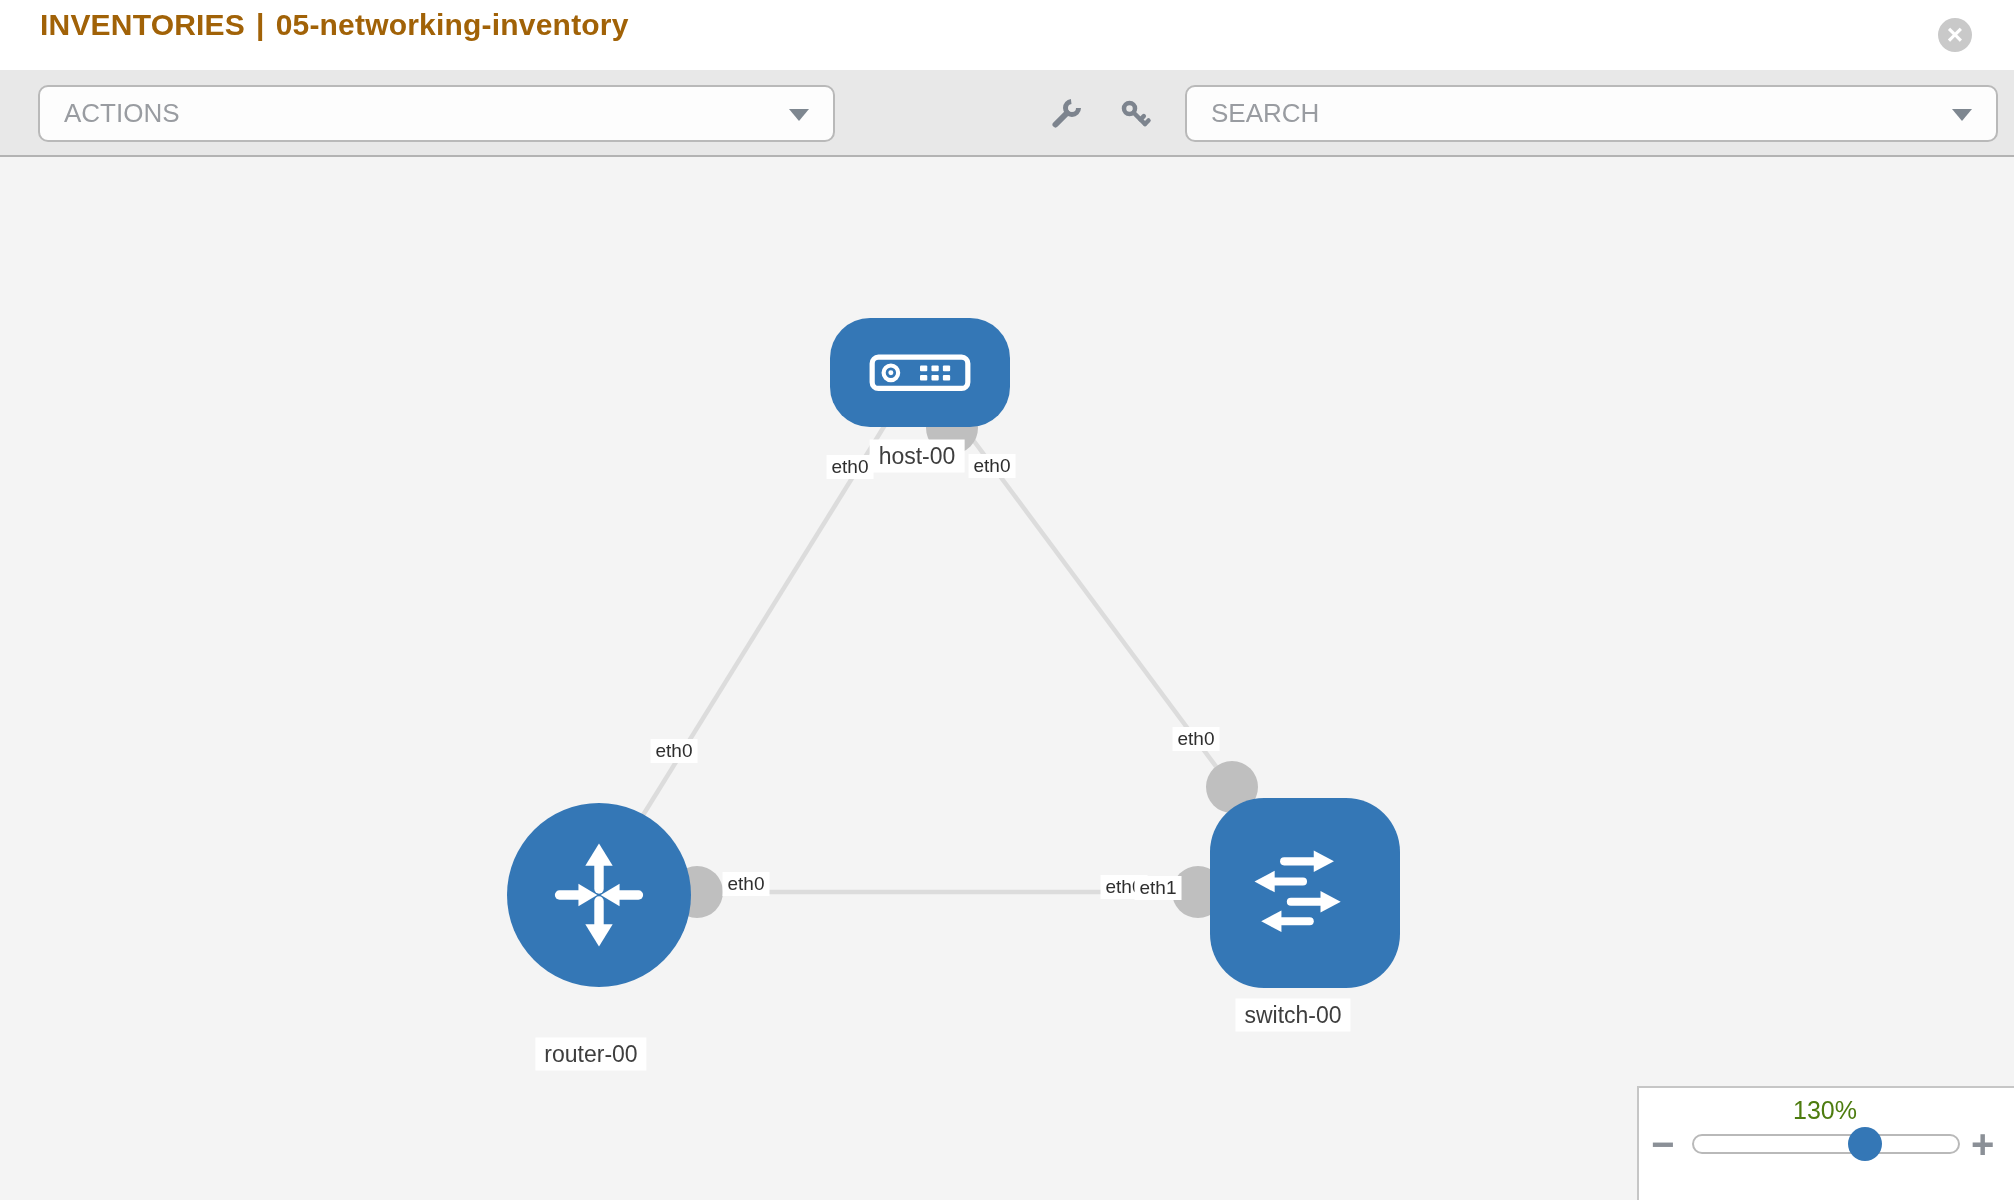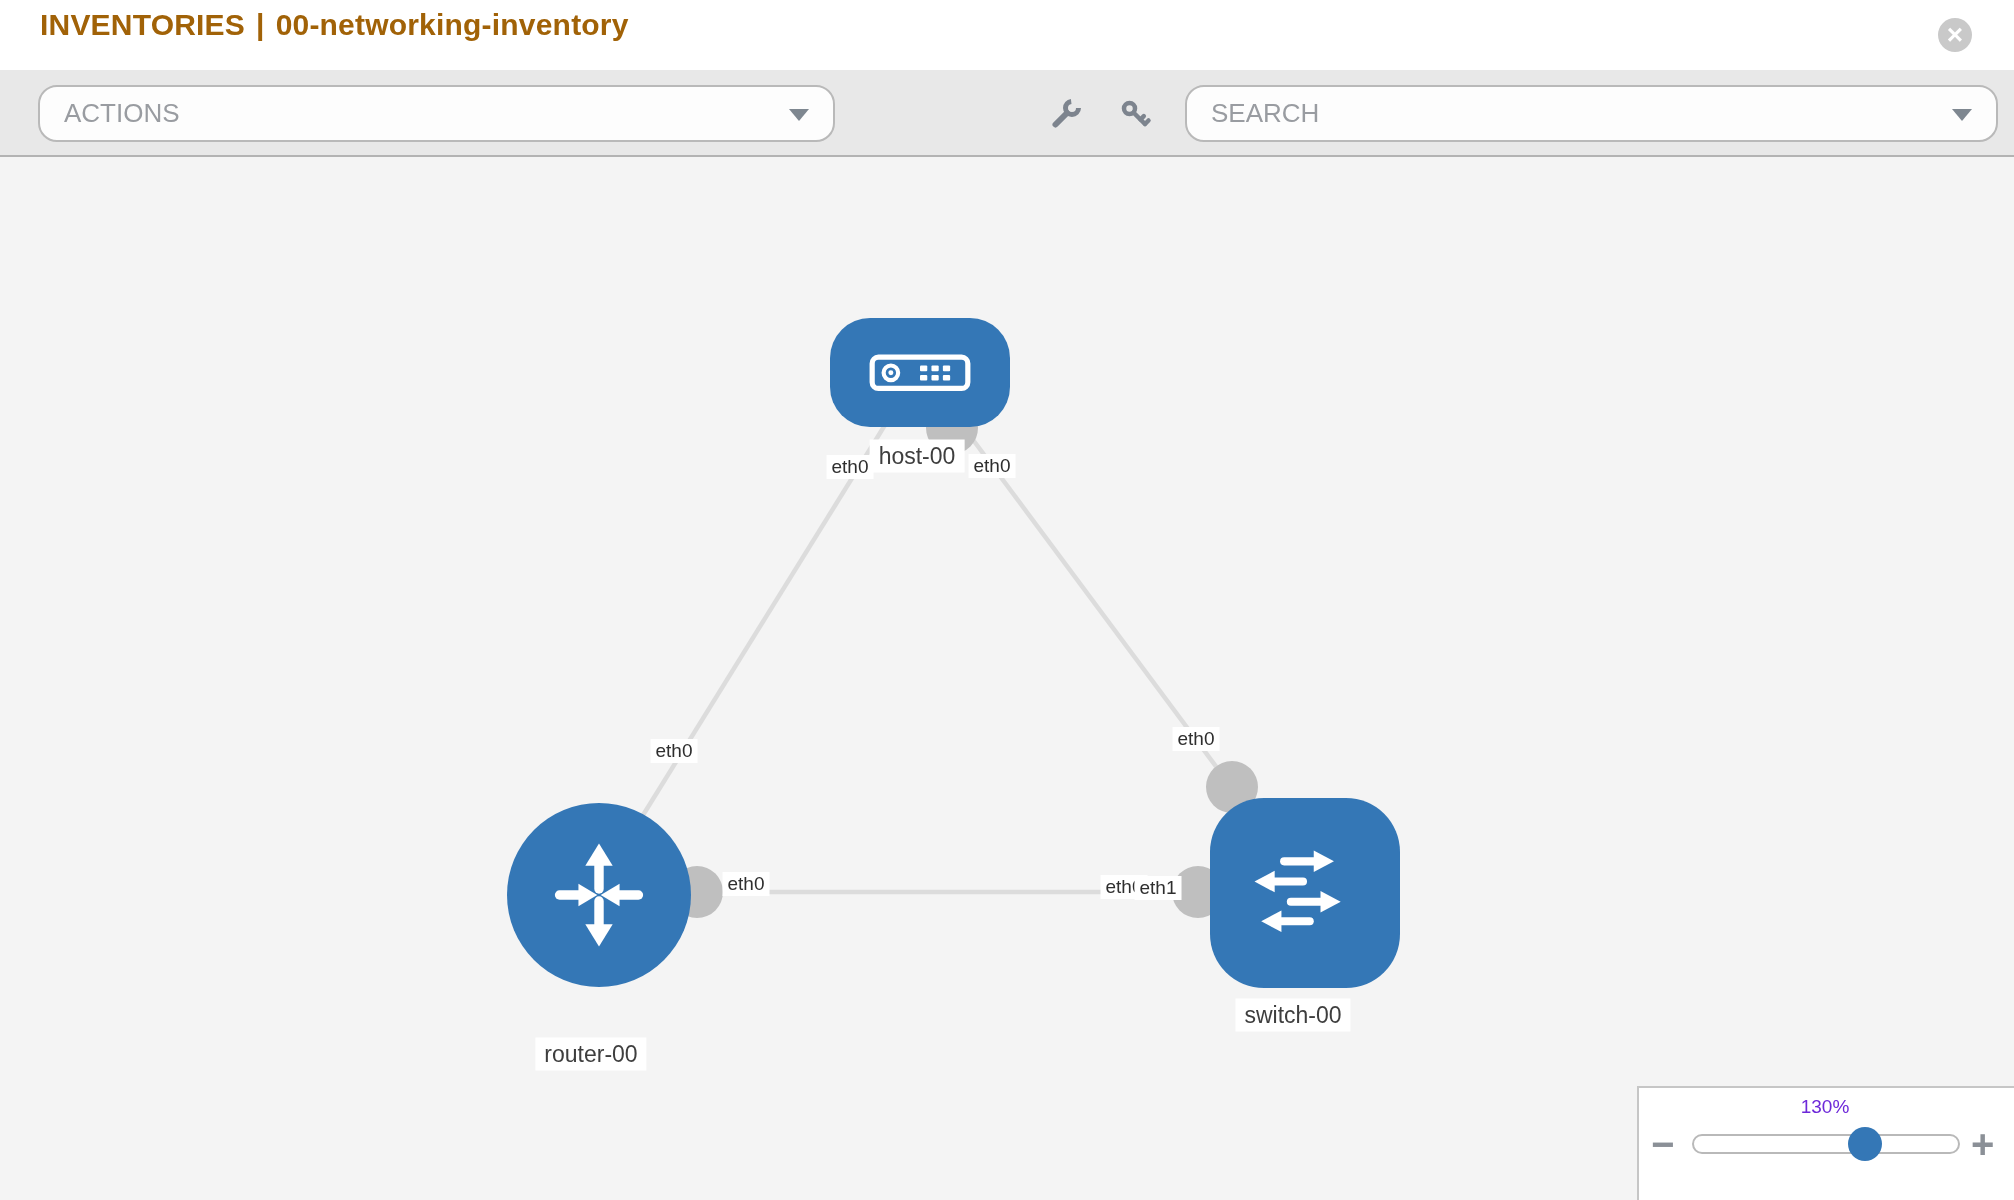--- a/index.html
+++ b/index.html
@@ -11,21 +11,21 @@
   .page-header { position:relative; height:70px; background:#ffffff; }
   .page-title { position:absolute; left:40px; top:8px; display:flex; gap:11px;
     font-size:30px; font-weight:bold; color:#a16207; letter-spacing:0.2px; }
   .close-btn { position:absolute; right:42px; top:18px; width:34px; height:34px;
     border-radius:50%; background:#c9c9c9; color:#ffffff; font-size:28px; font-weight:bold;
     display:flex; align-items:center; justify-content:center; line-height:1; cursor:pointer; }
 
   
   .toolbar { position:relative; height:87px; background:#e8e8e8; border-bottom:2px solid #b3b3b3; }
   .select-box { position:absolute; top:15px; height:57px; background:#fdfdfd;
-    border:2px solid #b9b9b9; border-radius:19px; display:flex; align-items:center;
+    border:2px solid #b9b9b9; border-radius:10px; display:flex; align-items:center;
     padding:0 24px; font-size:26px; color:#999ca1; }
   .select-box .caret { position:absolute; right:24px; top:50%; margin-top:-5px;
     width:0; height:0; border-left:10px solid transparent; border-right:10px solid transparent;
     border-top:12px solid #7e8790; }
   .actions-box { left:38px; width:797px; }
   .search-box  { left:1185px; width:813px; }
   .tool-icon { position:absolute; top:26px; width:36px; height:36px; cursor:pointer; }
   .tool-icon.wrench { left:1048px; }
   .tool-icon.key    { left:1117px; }
 
@@ -41,40 +41,40 @@
   .chip { position:absolute; transform:translate(-50%,-50%); background:#ffffff;
     white-space:nowrap; z-index:4; }
   .iface { padding:1px 5px; font-size:19px; color:#2e2e2e; }
   .iface.front { z-index:5;text-align:center; }
   .node-label { padding:3px 9px; font-size:23px; color:#3e3e3e; z-index:6; }
 
   
   .zoom-panel { position:absolute; left:1637px; top:929px; width:377px; height:114px;
     background:#ffffff; border-top:2px solid #c6c6c6; border-left:2px solid #c6c6c6; z-index:10; }
   .zoom-level { position:absolute; left:186px; top:8px; transform:translateX(-50%);
-    font-size:19px; color:#6d28d9; }
+    font-size:25px; color:#4d7c0f; }
   .zoom-btn { position:absolute; font-size:40px; font-weight:bold; color:#8b9097;
     line-height:1; cursor:pointer; }
   .zoom-minus { left:12px; top:36px; }
   .zoom-plus  { left:332px; top:36px; }
   .zoom-track { position:absolute; left:53px; top:46px; width:268px; height:20px;
     background:#ffffff; border:2px solid #b9b9b9; border-radius:10px; cursor:pointer; }
   .zoom-handle { position:absolute; left:209px; top:39px; width:34px; height:34px;
     border-radius:50%; background:#3477b6; cursor:grab; }
 </style>
 </head>
 <body>
 
 <div id="app">
 
   <div class="page-header">
     <div class="page-title">
       <span>INVENTORIES</span>
       <span>|</span>
-      <span>00-networking-inventory</span>
+      <span>05-networking-inventory</span>
     </div>
     <div class="close-btn">
       <span>×</span>
     </div>
   </div>
 
   <div class="toolbar">
     <div class="select-box actions-box">
       <span>ACTIONS</span>
       <span class="caret"></span>

